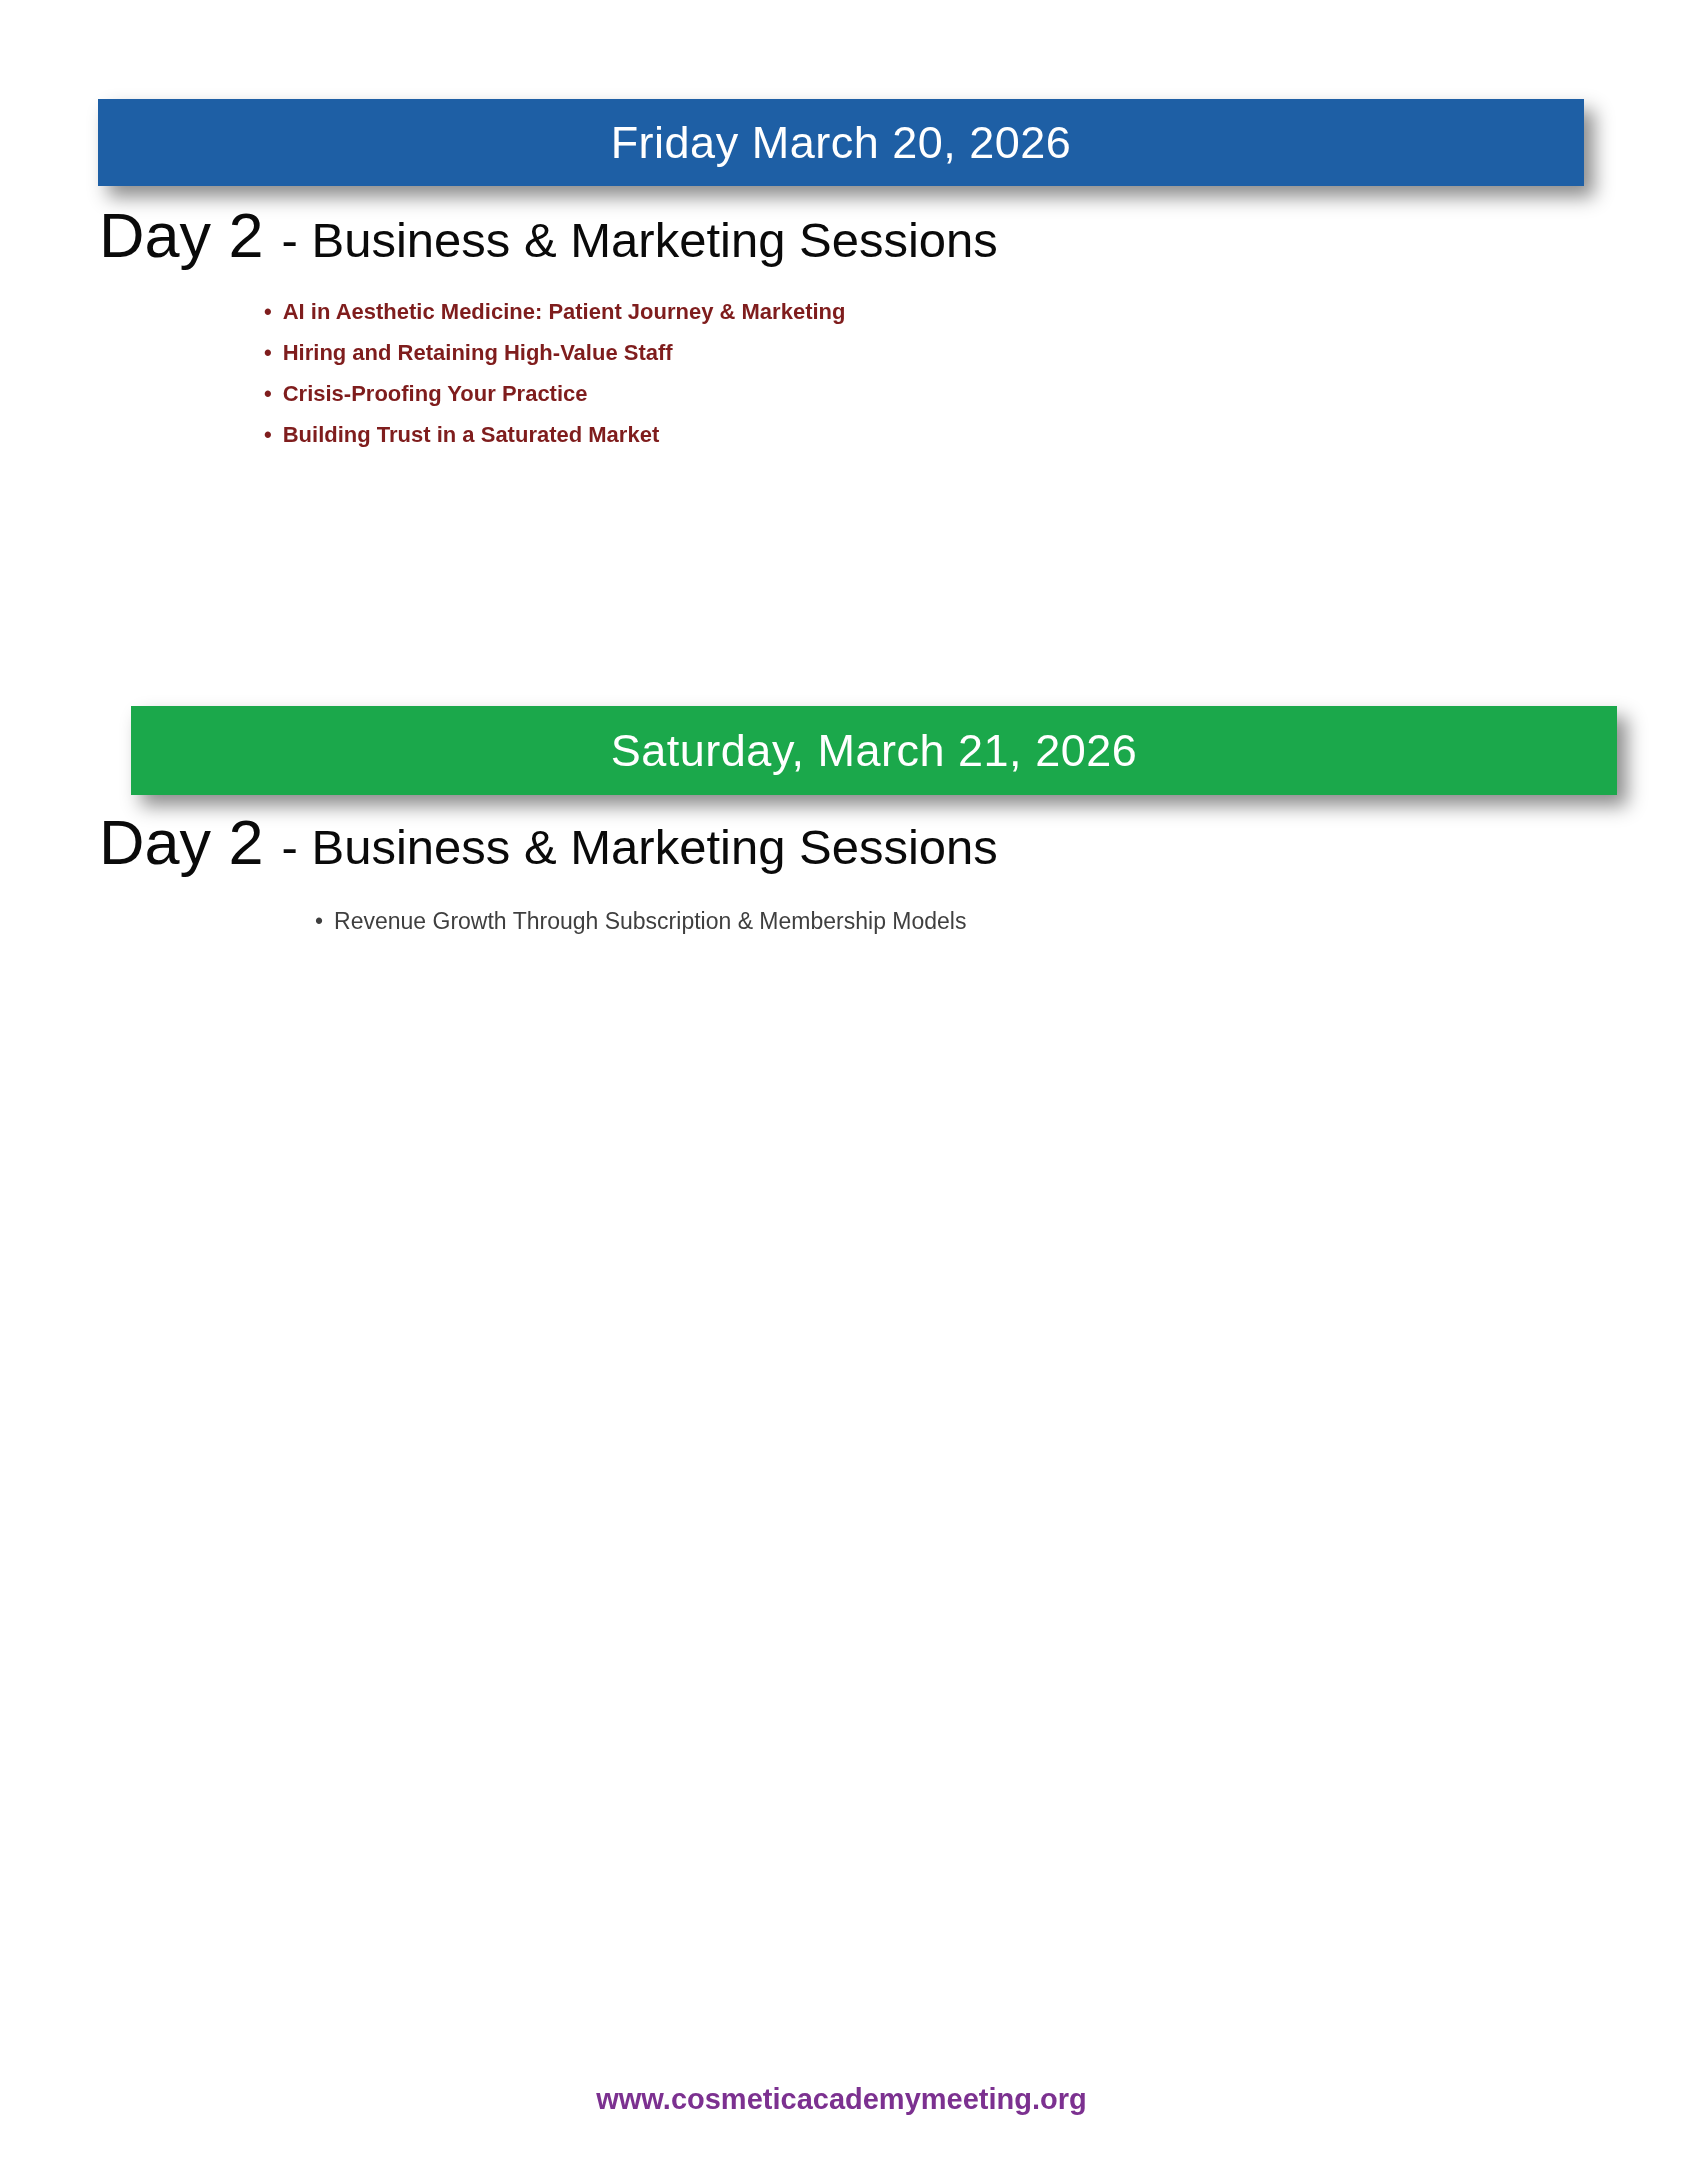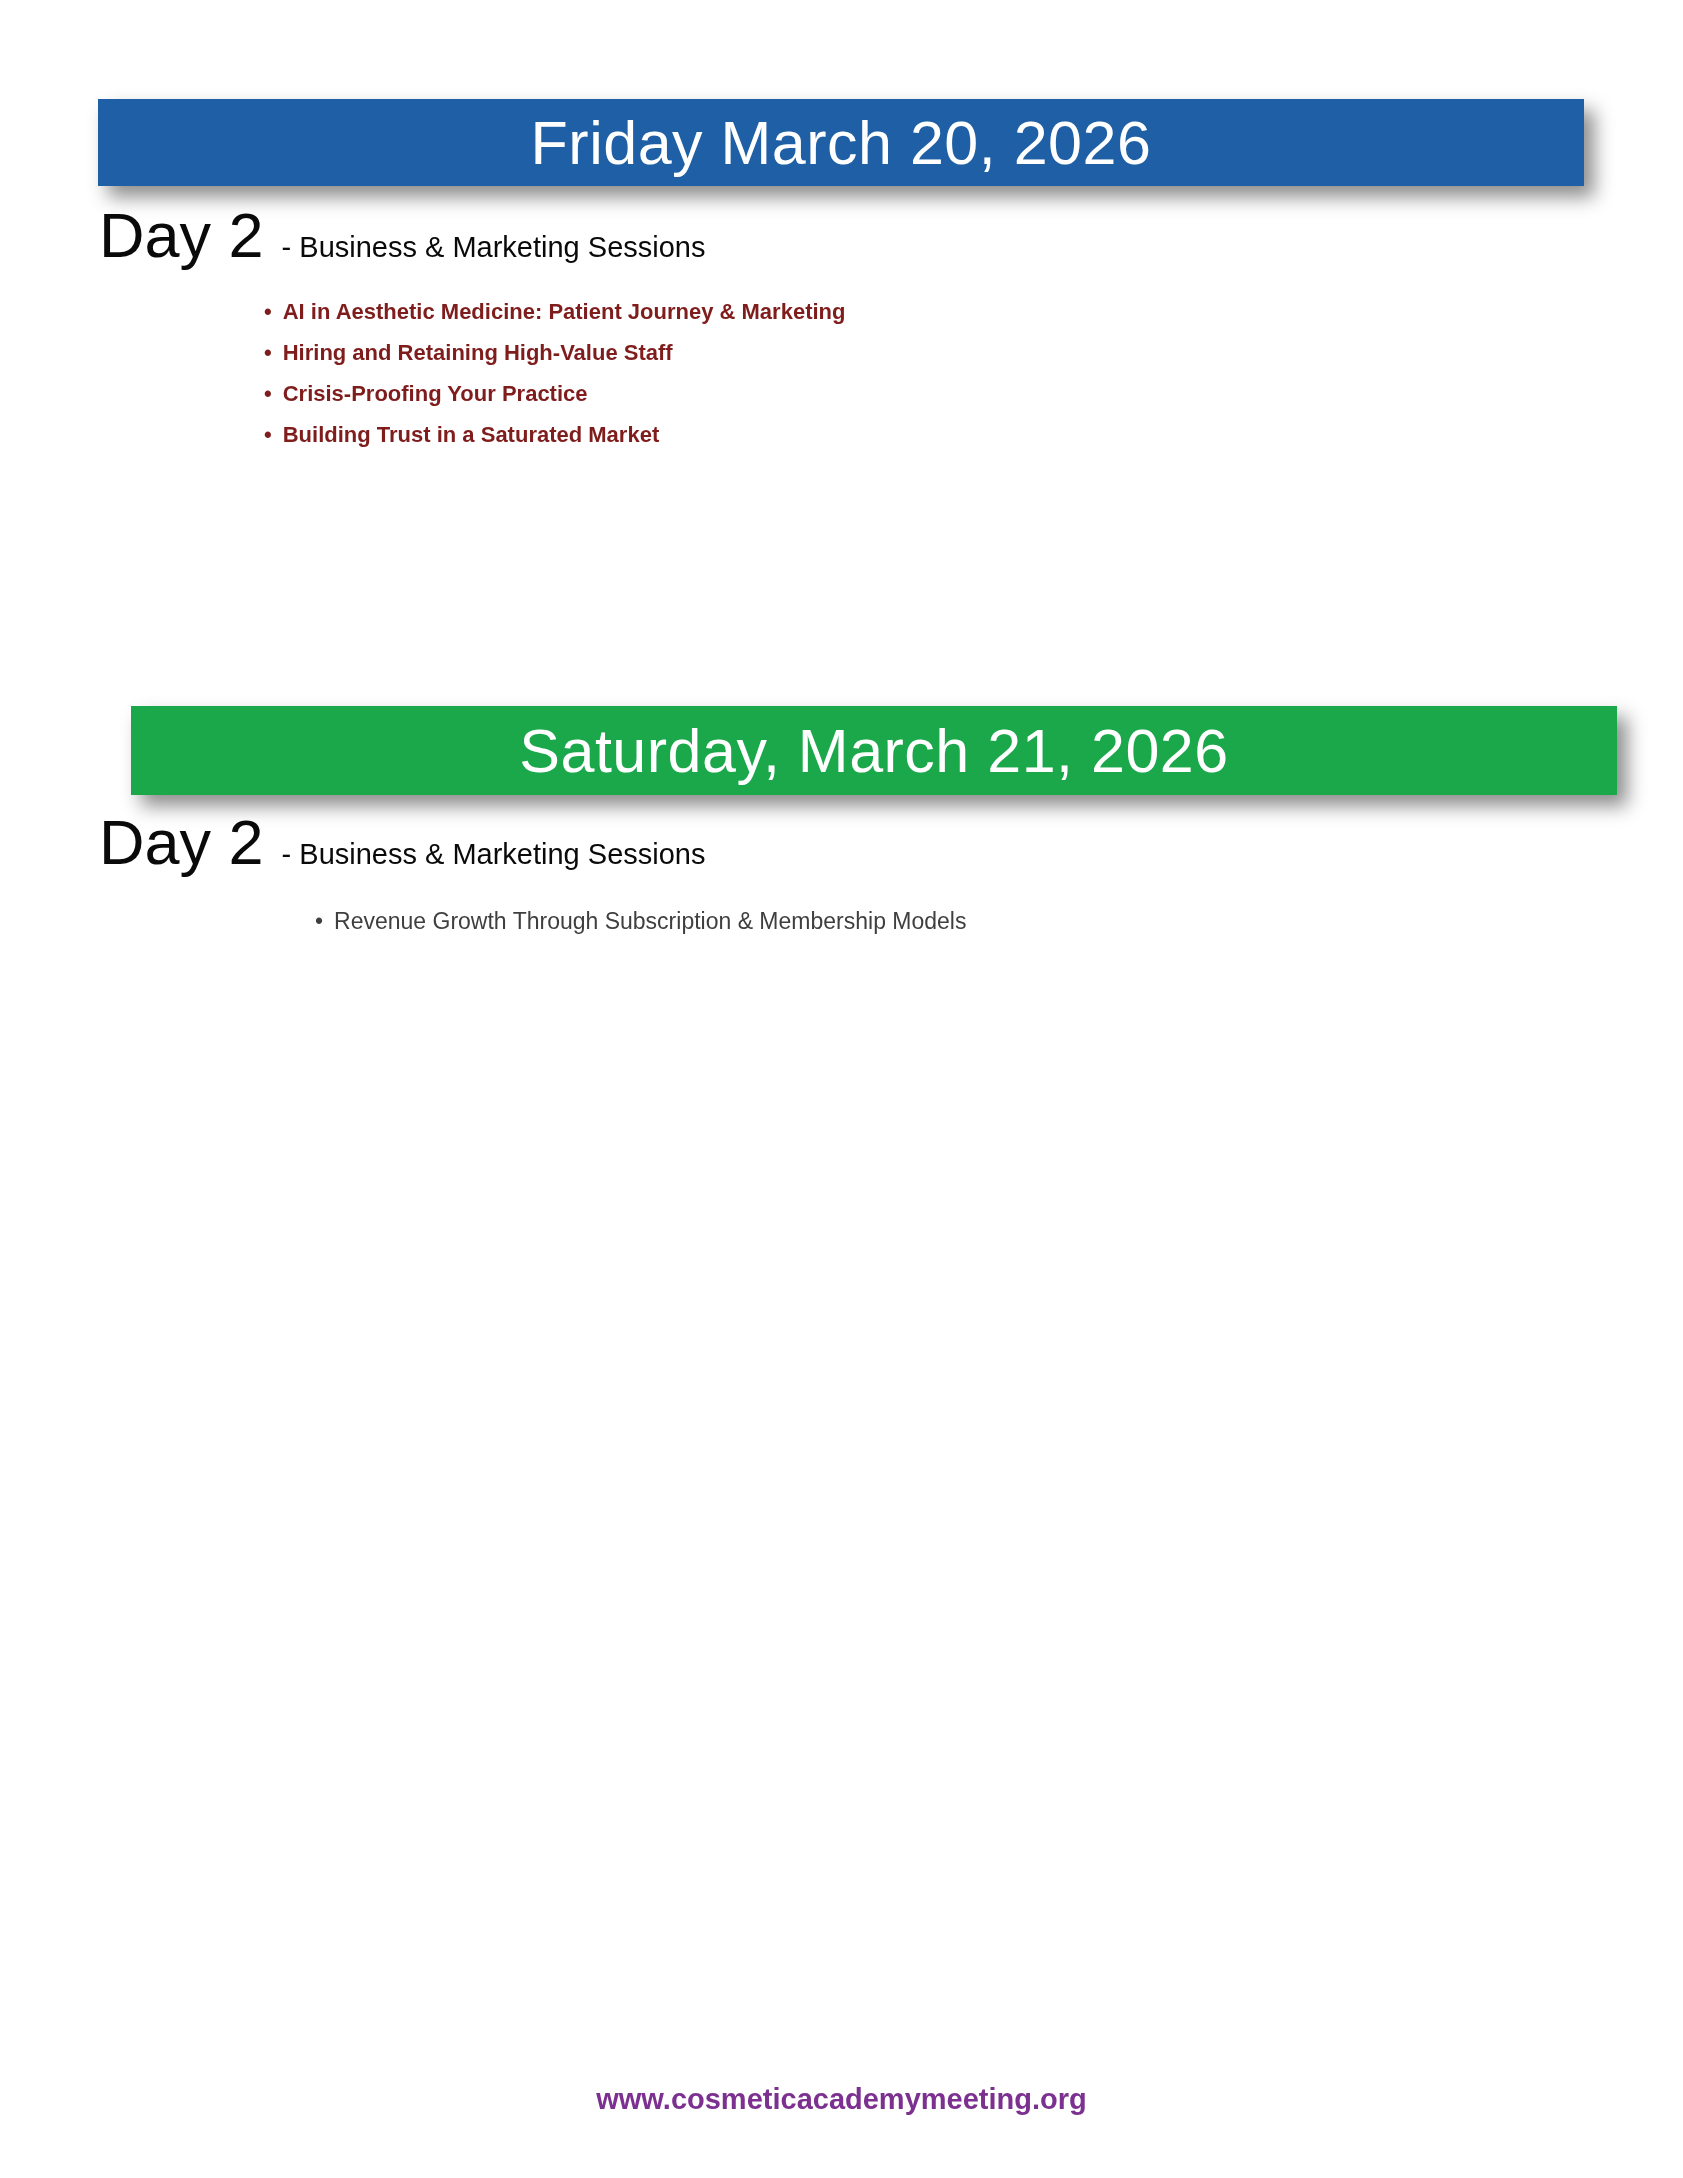--- a/index.html
+++ b/index.html
@@ -20,38 +20,38 @@
     width: 1486px;
     display: flex;
     align-items: center;
     justify-content: center;
     box-shadow: 10px 11px 18px rgba(0,0,0,0.45);
   }
   #banner-friday   { top: 99px; height: 87px; }
   #banner-saturday { top: 706px; height: 89px; margin-left: 33px; }
   .banner-title {
     color: #ffffff;
-    font-size: 61px;
+    font-size: 45px;
     letter-spacing: 0.5px;
   }
 
   
   .day-heading {
     position: absolute;
     left: 99px;
     display: flex;
     align-items: baseline;
     gap: 18px;
     color: #0a0a0a;
     white-space: nowrap;
   }
   #heading-1 { top: 204px; }
   #heading-2 { top: 811px; }
   .day-label    { font-size: 63px; line-height: 1; }
-  .day-subtitle { font-size: 29px; line-height: 1; }
+  .day-subtitle { font-size: 49px; line-height: 1; }
 
   
   .session-list {
     position: absolute;
     margin: 0;
     padding: 0;
     list-style: none;
     white-space: nowrap;
   }
   #list-1 { left: 264px; top: 291px; font-size: 22px; }

